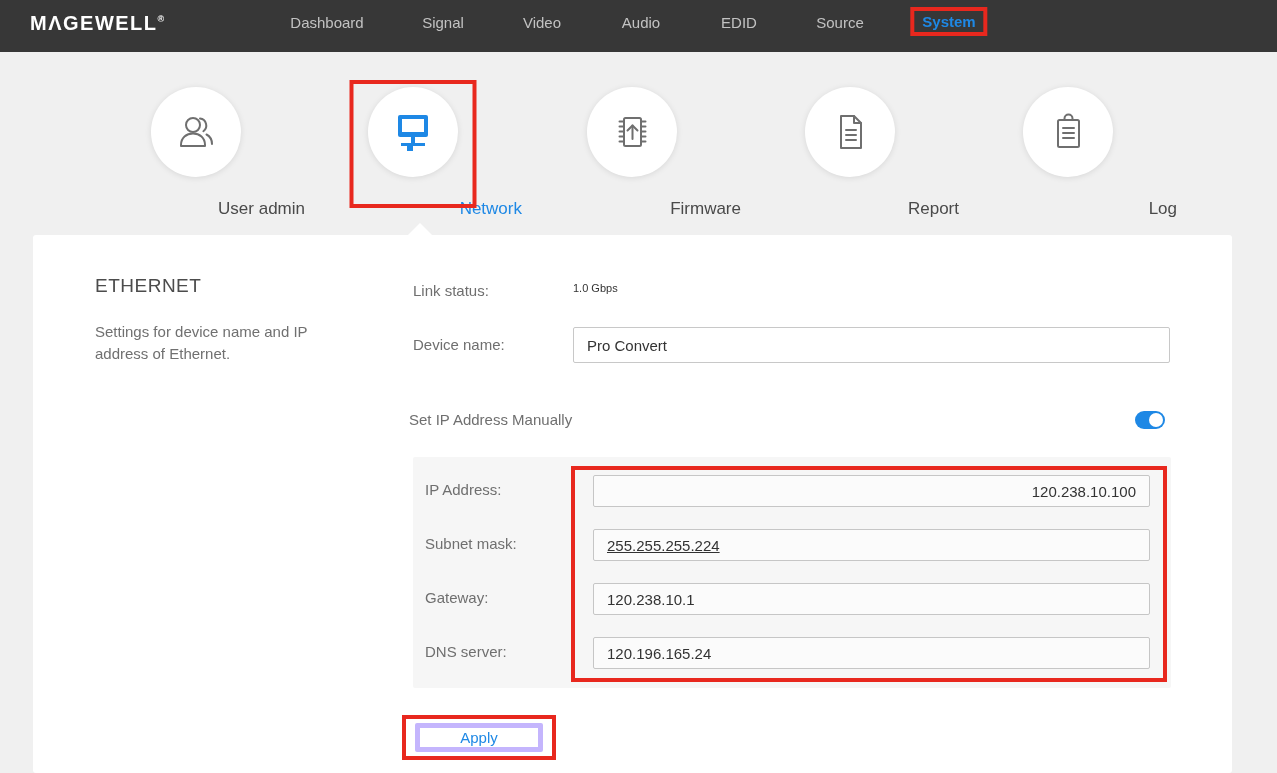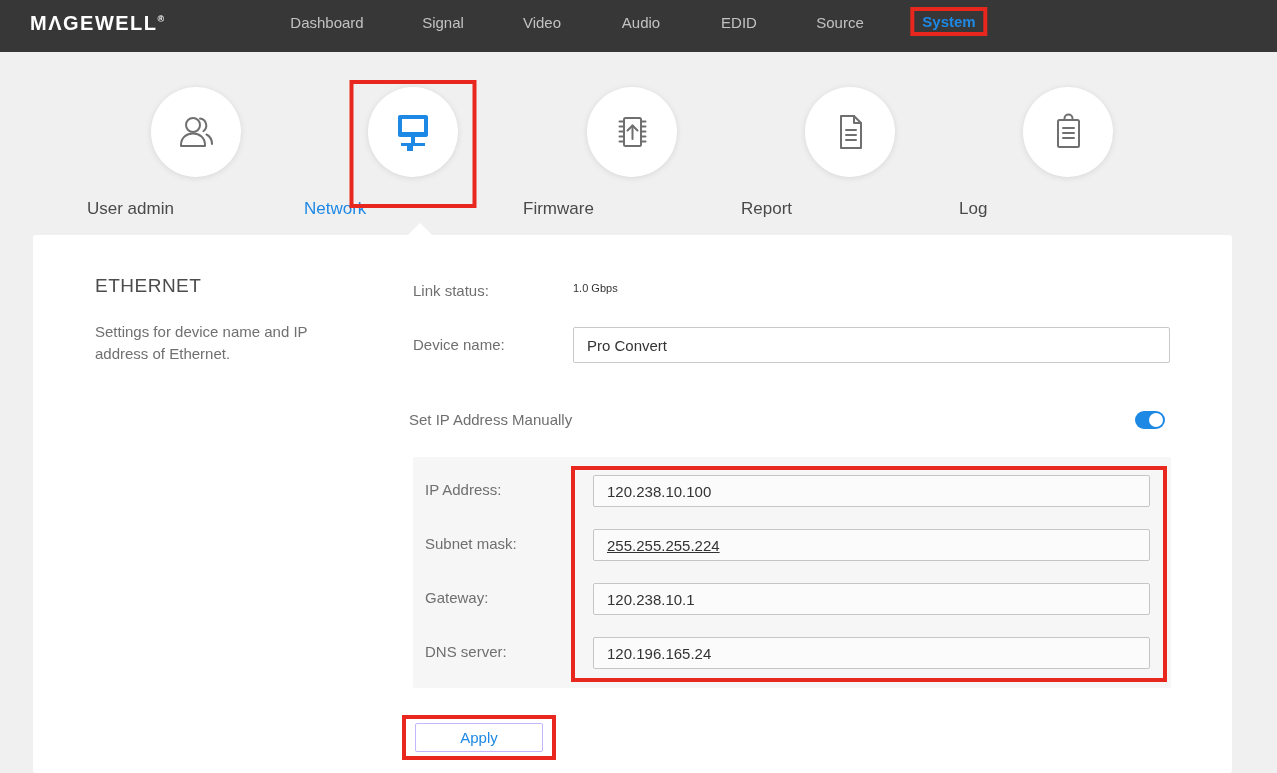--- a/index.html
+++ b/index.html
@@ -38,21 +38,21 @@
   .caret {
     width:0; height:0; border-left:5px solid transparent;
     border-right:5px solid transparent; border-top:6px solid #8f8f8f;
     margin-left:2px;
   }
   
   .tabs {
     position:absolute; left:0; top:45px; width:1277px; height:190px;
   }
   .tab {
-    position:absolute; top:42px; width:218px; text-align:left; cursor:pointer;
+    position:absolute; top:42px; width:218px; text-align:right; cursor:pointer;
   }
   .tab .circle {
     width:90px; height:90px; border-radius:50%; background:#ffffff;
     box-shadow:0 1px 6px rgba(0,0,0,0.10);
     margin:0 auto; display:flex; align-items:center; justify-content:center;
   }
   .tab .tab-label {
     display:block; margin-top:22px; font-size:17px; color:#4a4a4a;
   }
   .tab.active .tab-label { color:#1e88e5; }
@@ -103,21 +103,21 @@
   .gray-group .text-input {
     left:180px; width:557px; height:32px; background:#fbfbfb;
     border:1px solid #c6c6c6;
   }
   .anno-fields {
     position:absolute; left:158px; top:9px; width:596px; height:216px;
     border:4px solid #e8281e; pointer-events:none; z-index:5;
   }
   .apply-btn {
     position:absolute; left:382px; top:488px; width:128px; height:29px;
-    background:#ffffff; border:1px solid #c4b5fd; border-radius:2px;
+    background:#ffffff; border:5px solid #c4b5fd; border-radius:2px;
     color:#1e88e5; font-size:15px; font-family:"Liberation Sans", sans-serif;
     cursor:pointer;
   }
   .anno-apply {
     position:absolute; left:369px; top:480px; width:154px; height:45px;
     border:4px solid #e8281e; pointer-events:none; z-index:5;
   }
   svg { display:block; }
 </style>
 </head>
@@ -226,21 +226,21 @@
 
   <span class="form-label" style="left:376px; top:176px">Set IP Address Manually</span>
   <div class="toggle">
       <div class="knob"></div>
     </div>
 
   <div class="gray-group">
     <div class="anno-fields"></div>
 
     <span class="form-label" style="top:24px">IP Address:</span>
-    <input class="text-input" style="top: 18px;" value="120.238.10.100">
+    <input class="text-input" style="top: 18px; text-align: right;" value="120.238.10.100">
 
     <span class="form-label" style="top:78px">Subnet mask:</span>
     <input class="text-input" style="top: 72px; text-decoration: underline;" value="255.255.255.224">
 
     <span class="form-label" style="top:132px">Gateway:</span>
     <input class="text-input" style="top: 126px;" value="120.238.10.1">
 
     <span class="form-label" style="top:186px">DNS server:</span>
     <input class="text-input" style="top: 180px;" value="120.196.165.24">
   </div>

